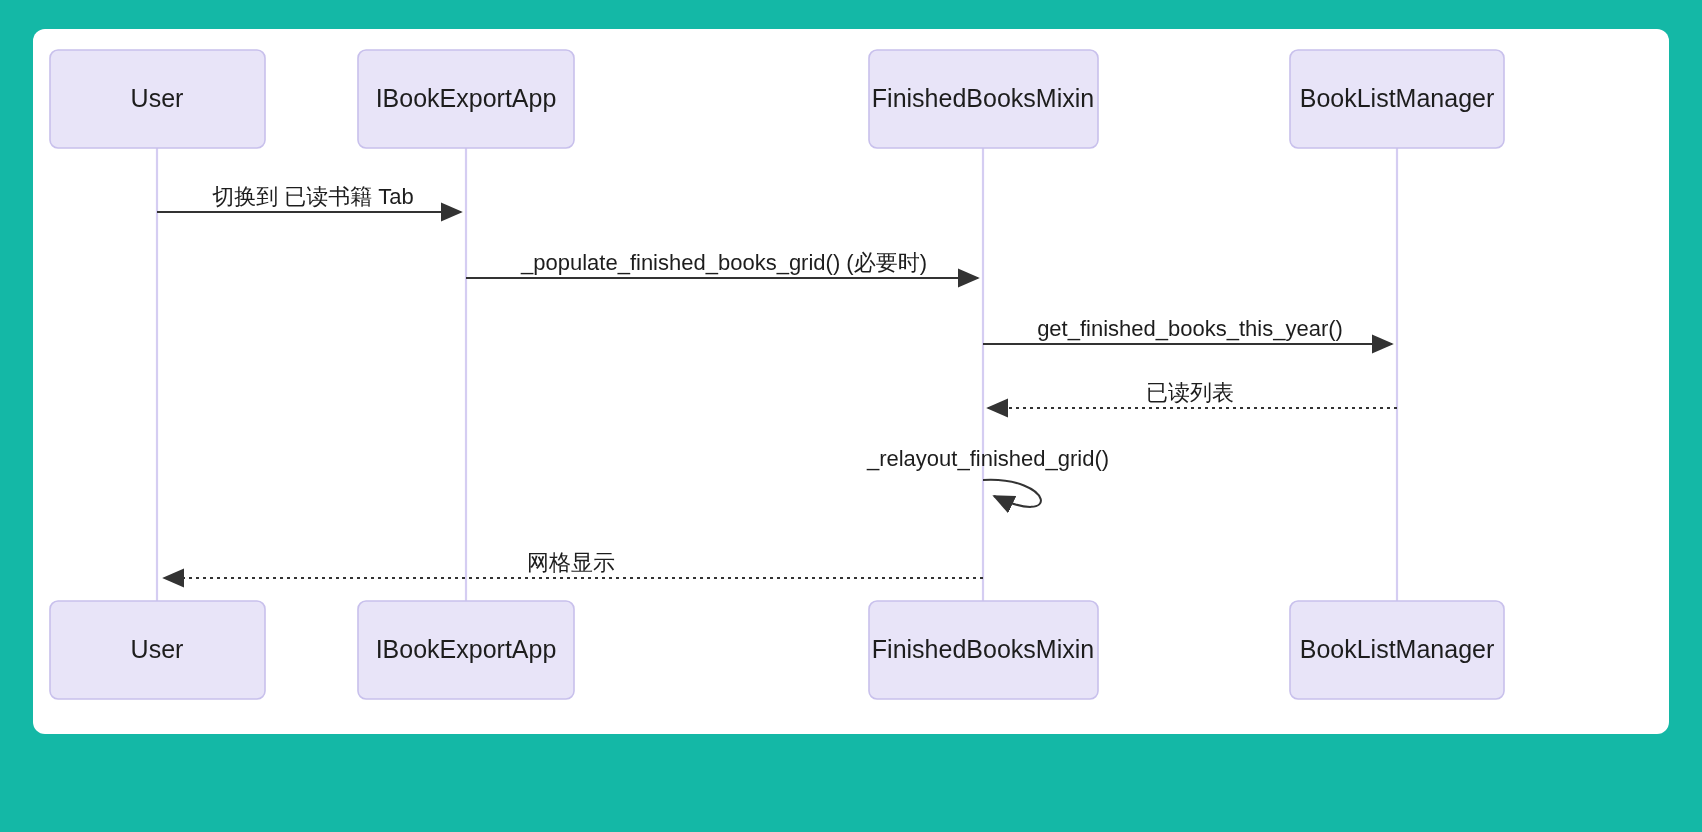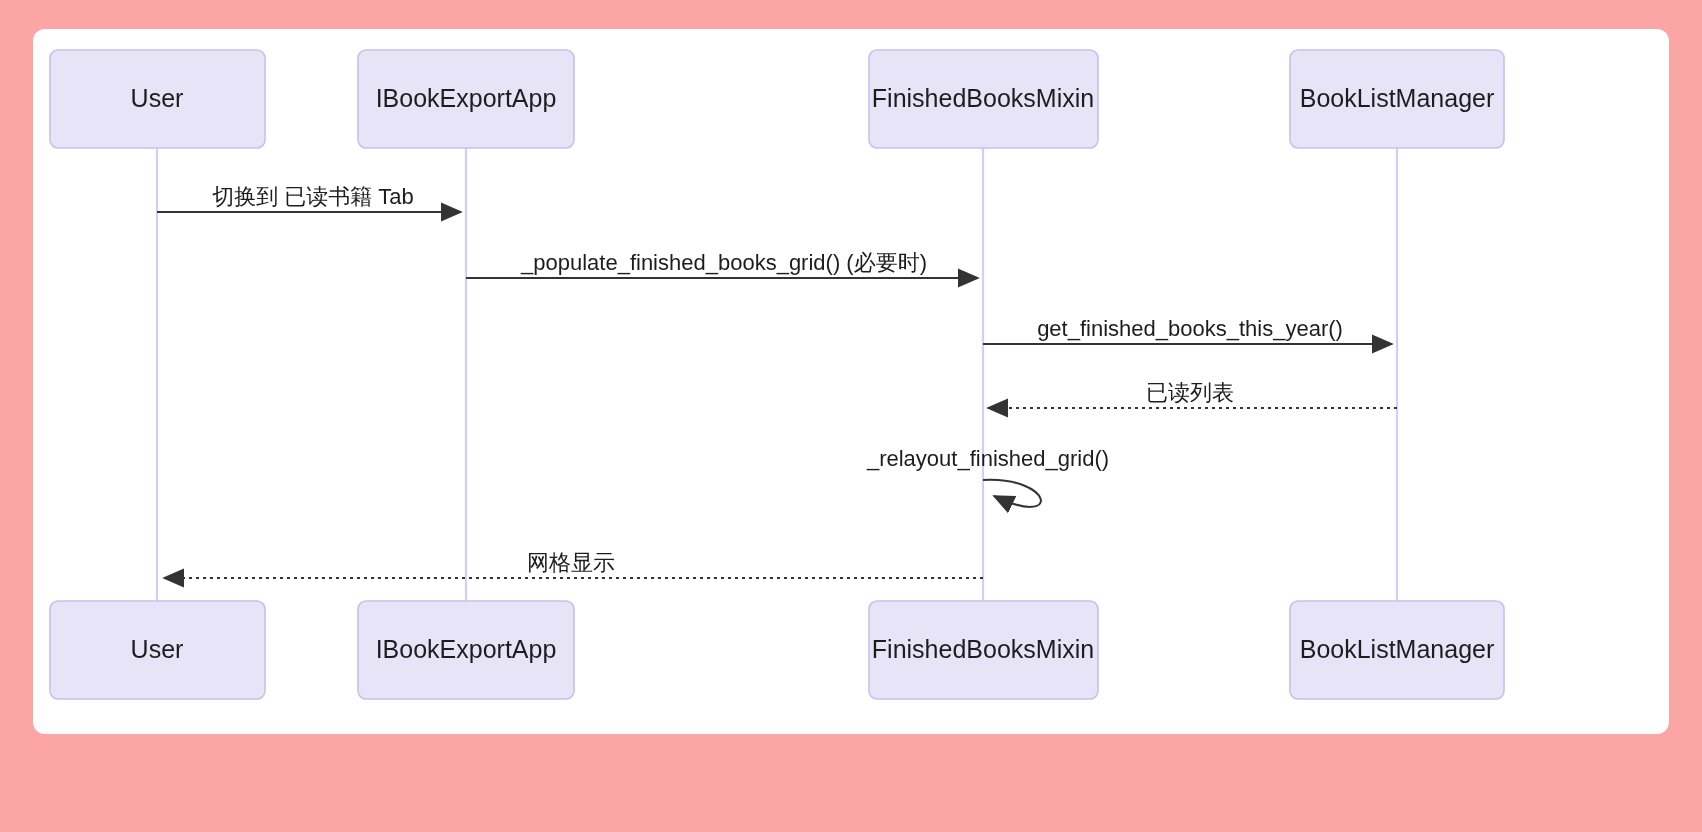--- a/index.html
+++ b/index.html
@@ -10,21 +10,21 @@
     background: #000000;
     width: 1702px;
     height: 832px;
     overflow: hidden;
     font-family: "Liberation Sans", "DejaVu Sans", sans-serif;
   }
   #stage {
     position: relative;
     width: 1702px;
     height: 832px;
-    background: #fca5a5;
+    background: #14b8a6;
   }
   #card {
     position: absolute;
     left: 33px;
     top: 29px;
     width: 1636px;
     height: 705px;
     background: #ffffff;
     border-radius: 12px;
   }

